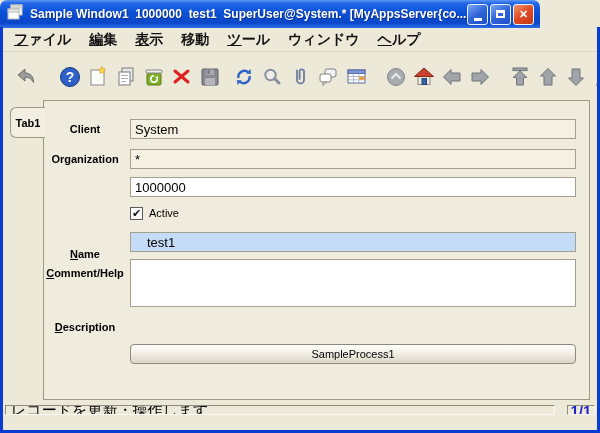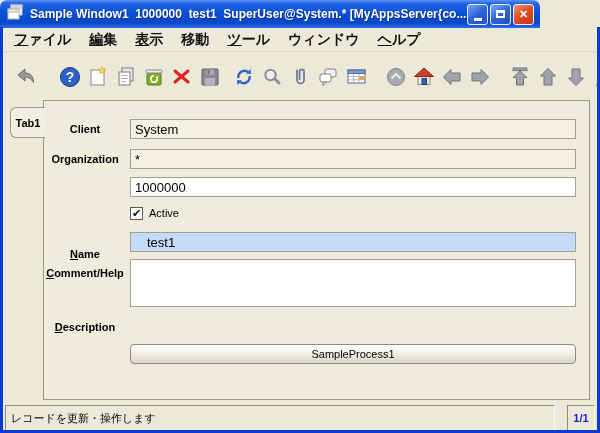--- a/index.html
+++ b/index.html
@@ -88,21 +88,21 @@
     position:absolute;left:86px;width:446px;height:20px;top:243px;
     background:linear-gradient(180deg,#FFFFFF 0%,#EEEBE0 55%,#DAD6C8 100%);
     border:1px solid #8E8B7C;border-radius:4px;font-size:11px;color:#000;
     font-family:"Liberation Sans","DejaVu Sans",sans-serif;cursor:default;
   }
   
   .statusbar{position:absolute;left:3px;right:3px;top:403px;height:27px;background:#ECE9D8;}
   .status-cell{
     position:absolute;top:2px;bottom:16px;border:1px solid;
     border-color:#8F8D80 #FBFAF6 #FBFAF6 #8F8D80;background:#ECE9D8;
-    font-size:11px;display:flex;align-items:center;padding:12px 5px;white-space:nowrap;overflow:hidden;
+    font-size:15px;display:flex;align-items:center;padding:4px 5px;white-space:nowrap;overflow:hidden;
   }
   .status-msg{left:2px;right:42px;color:#000;}
   .status-rec{right:2px;width:28px;justify-content:center;color:#2222CC;font-weight:bold;}
 </style>
 </head>
 <body>
 
 <div class="window">
 
   <div class="titlebar">

